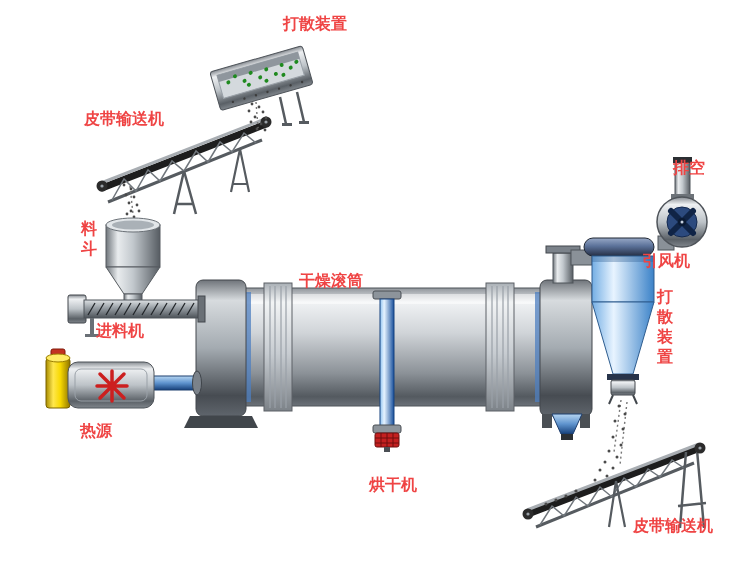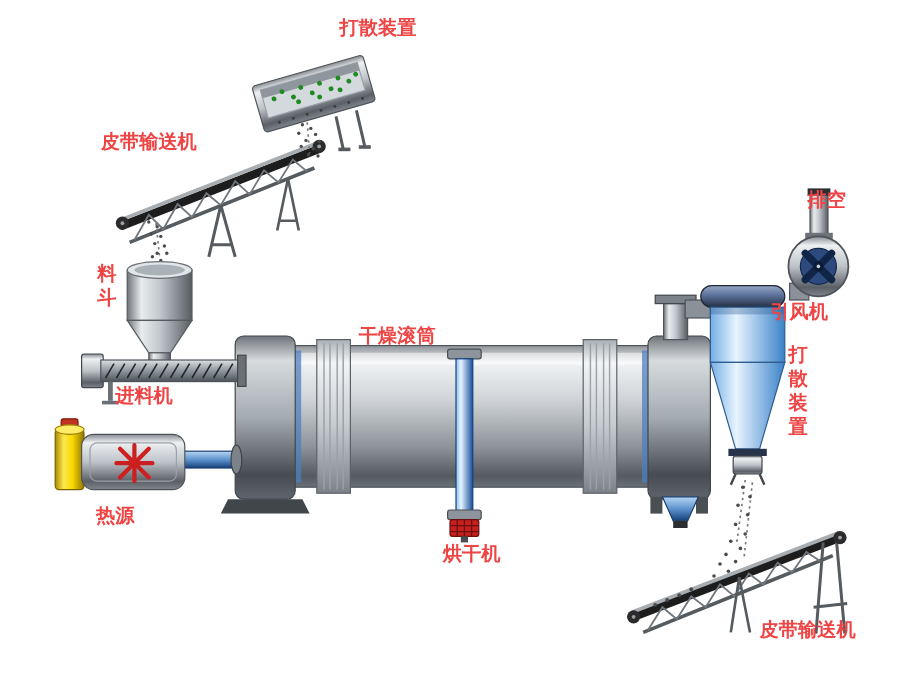--- a/index.html
+++ b/index.html
@@ -284,19 +284,19 @@
     </g>
   </g>
 </svg>
 
 <div class="lbl" style="left:283px;top:14px">打散装置</div>
 <div class="lbl" style="left:84px;top:109px">皮带输送机</div>
 <div class="lbl wrap" style="left:81px;top:219px;width:15px">料斗</div>
 <div class="lbl" style="left:96px;top:321px">进料机</div>
 <div class="lbl" style="left:80px;top:421px">热源</div>
 <div class="lbl" style="left:299px;top:271px">干燥滚筒</div>
-<div class="lbl" style="left:369px;top:453px">烘干机</div>
+<div class="lbl" style="left:369px;top:475px">烘干机</div>
 <div class="lbl wrap" style="left:657px;top:287px;width:30px">打散装置</div>
 <div class="lbl" style="left:642px;top:251px">引风机</div>
 <div class="lbl" style="left:673px;top:158px">排空</div>
 <div class="lbl" style="left:633px;top:516px">皮带输送机</div>
 
 </div>
 
 </body></html>

